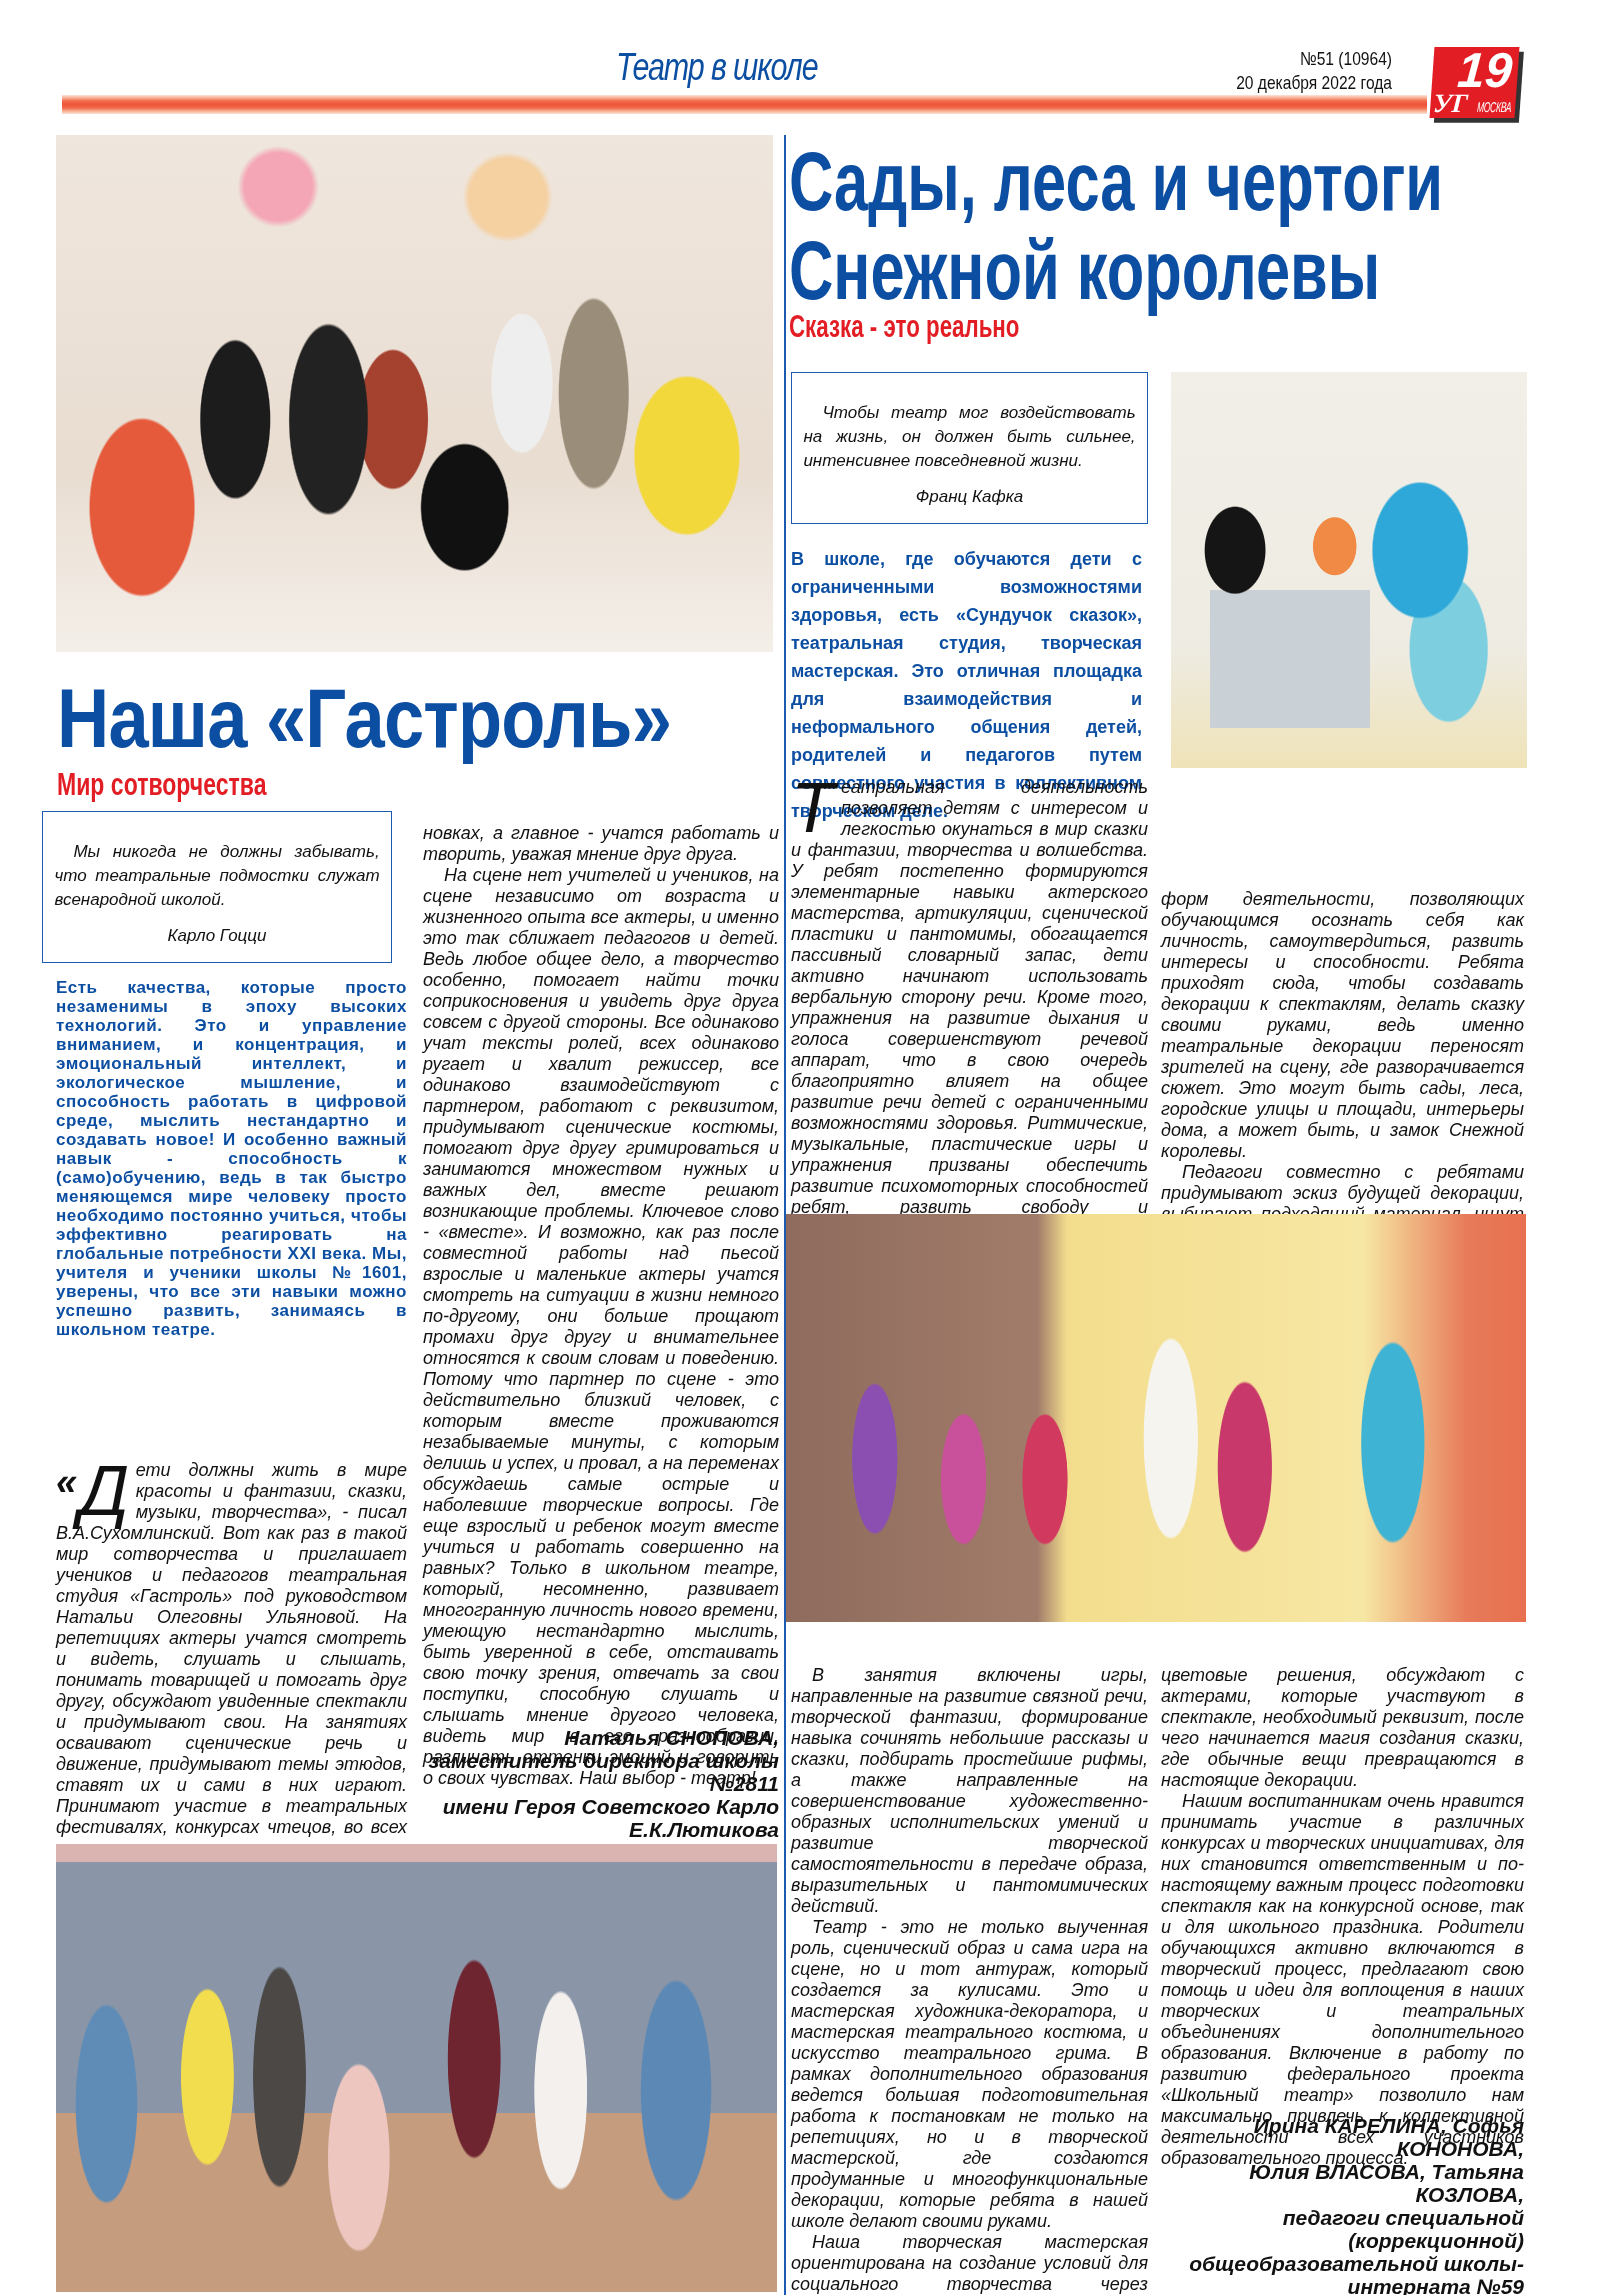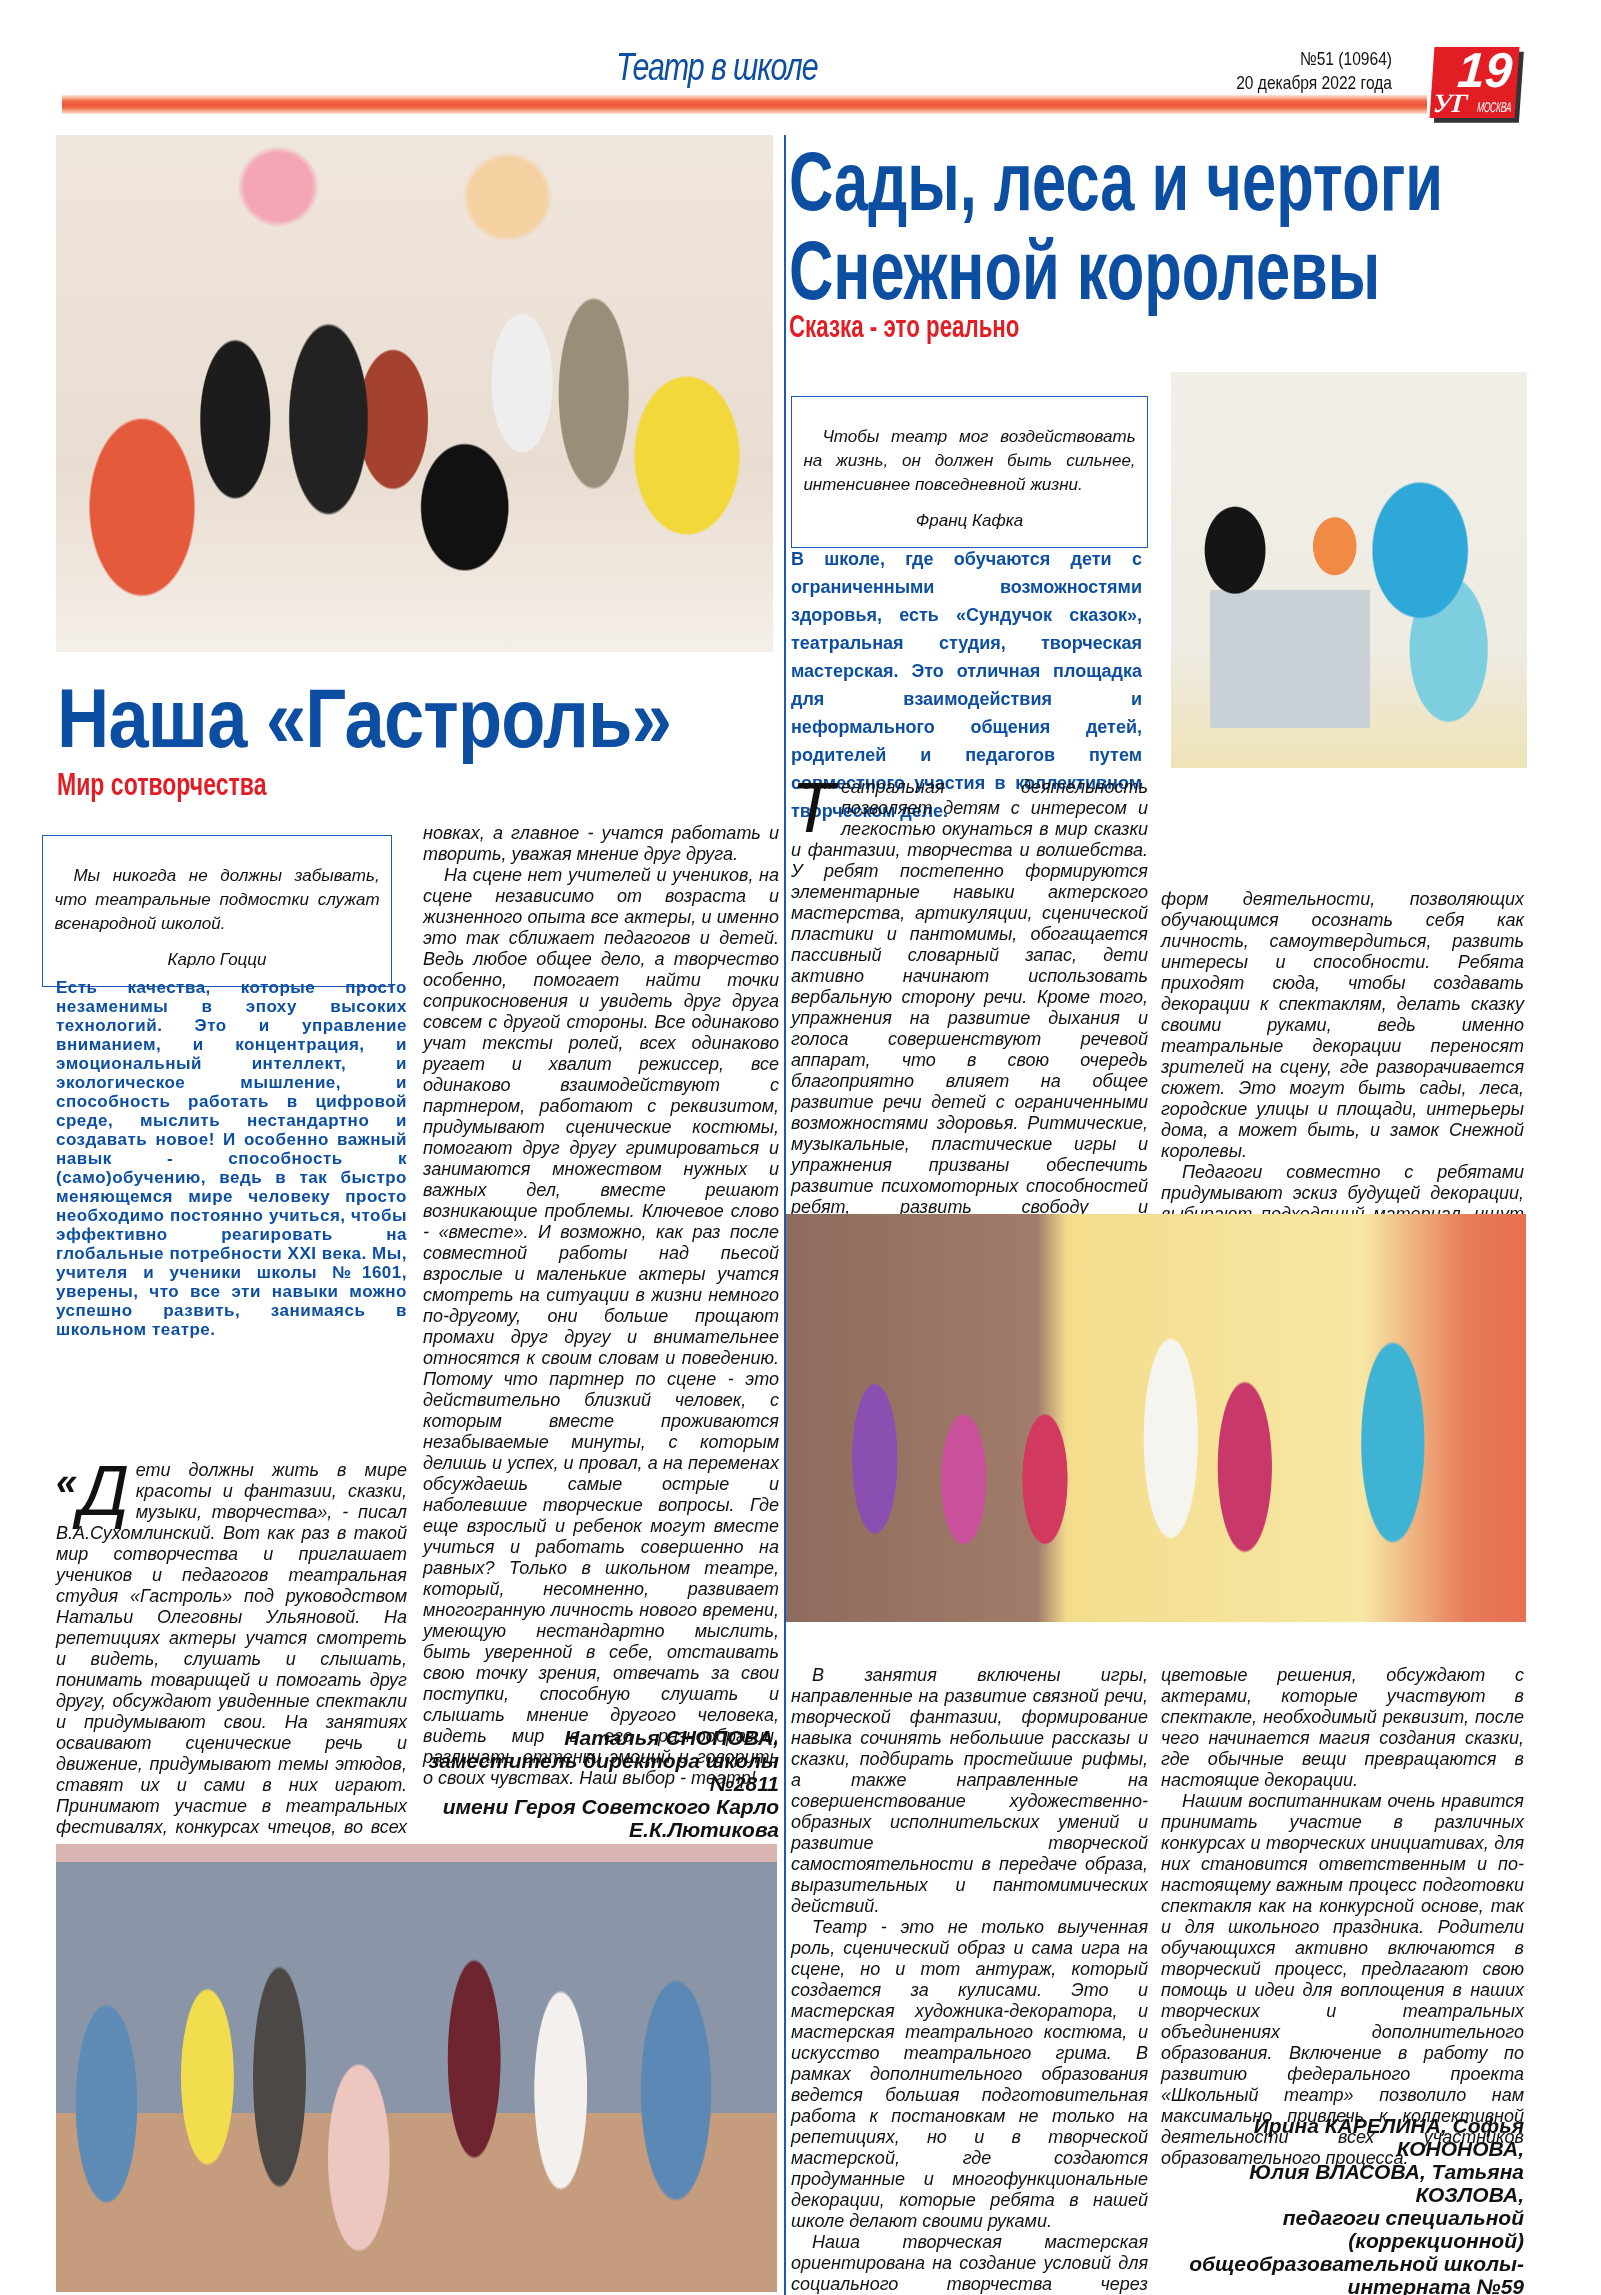--- a/index.html
+++ b/index.html
@@ -62,21 +62,21 @@
       radial-gradient(ellipse 8% 40% at 86% 55%, #5b88b4 0 60%, transparent 62%),
       linear-gradient(to bottom, #d9b4b0 0 4%, #8a95a7 4% 60%, #c59c7e 60% 100%); }
 
   
   .h-left { left:57px; top:676px; font-weight:bold; font-size:84px; color:#0b4ea2; letter-spacing:-0.9px; transform:scaleX(0.86); transform-origin:left top; white-space:nowrap; line-height:1; }
   .sub-left { left:57px; top:768px; font-weight:bold; font-size:32px; color:#e21d24; transform:scaleX(0.72); transform-origin:left top; white-space:nowrap; line-height:1; }
   .h-right { left:789px; top:137px; font-weight:bold; font-size:83px; line-height:89px; color:#0b4ea2; transform:scaleX(0.74); transform-origin:left top; white-space:nowrap; }
   .sub-right { left:789px; top:311px; font-weight:bold; font-size:31px; color:#e21d24; transform:scaleX(0.72); transform-origin:left top; white-space:nowrap; line-height:1; }
 
   
-  .epi { border:1.4px solid #1d5bb0; box-sizing:border-box; padding:28.4px 11.4px 0 11.4px; font-style:italic; font-size:17px; line-height:24px;margin-top:24px; }
+  .epi { border:1.4px solid #1d5bb0; box-sizing:border-box; padding:28.4px 11.4px 0 11.4px; font-style:italic; font-size:17px; line-height:24px; }
   .epi p { margin:0; text-indent:19px; text-align:justify; }
   .epi .who { text-align:center; font-weight:normal; margin-top:11.4px; }
   .epi-left { left:42px; top:811px; width:350px; height:152px; }
   .epi-right { left:791px; top:372px; width:357px; height:152px; }
 
   
   .col { font-size:18px; line-height:21px; text-align:justify; hyphens:none;font-style:italic; }
   .col p { margin:0; text-indent:21px; }
   .col p.noind { text-indent:0; }
   .lead { color:#0b4ea2; font-weight:bold; font-size:17px; line-height:19px; text-align:justify; }

